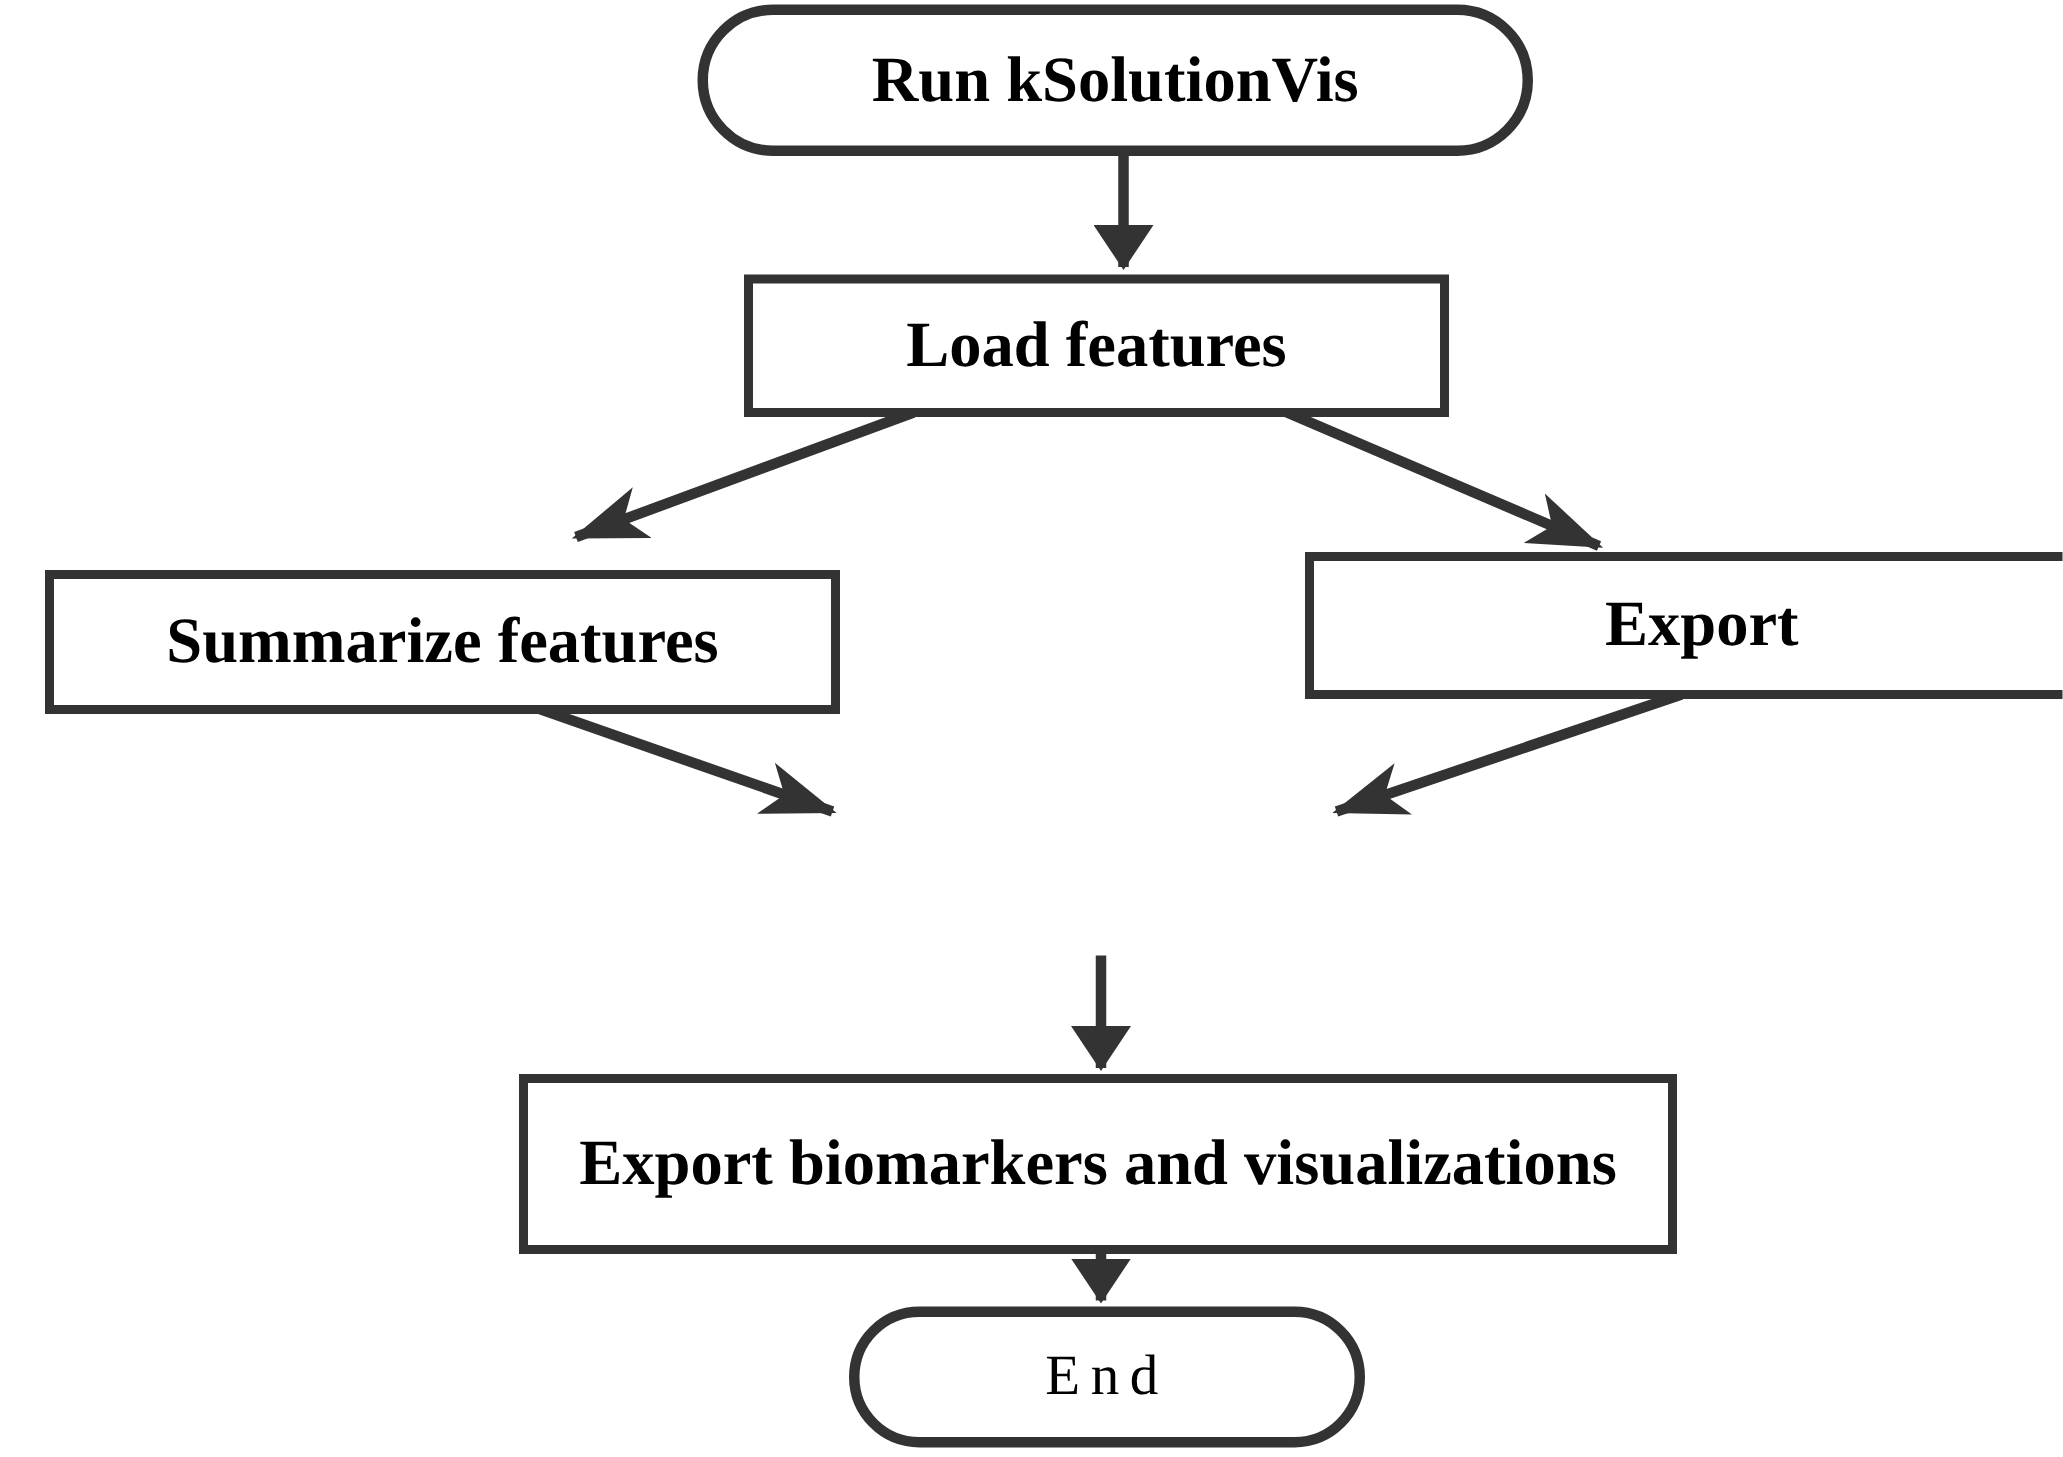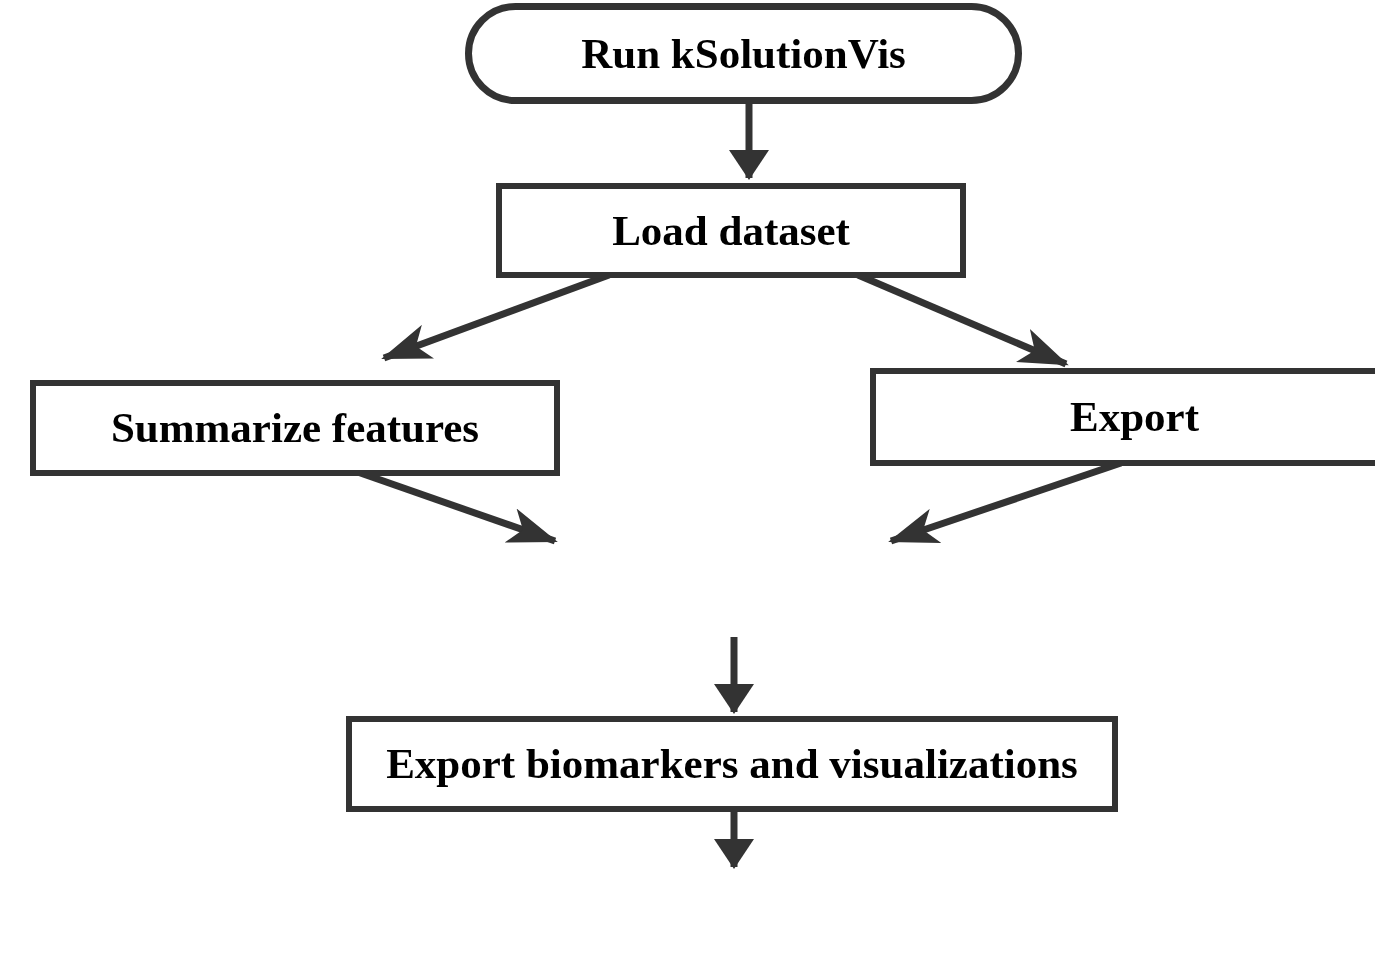--- a/index.html
+++ b/index.html
@@ -39,21 +39,21 @@
   }
   .terminator {
     border-width: 7px;
   }
   
   #node-start     { left: 437px; top: 3px;   width: 557px; height: 101px; border-radius: 51px; }
   #node-load      { left: 468px; top: 183px; width: 470px; height: 95px; }
   #node-summarize { left: 2px;   top: 380px; width: 530px; height: 96px; }
   #node-analyze   { left: 842px; top: 368px; width: 529px; height: 98px; }
   #node-remove    { left: 373px; top: 545px; width: 664px; height: 95px; }
-  #node-export    { left: 318px; top: 716px; width: 772px; height: 96px; }
+  #node-export    { left: 318px; top: 716px; width: 772px; height: 120px; }
   #node-end       { left: 538px; top: 871px; width: 344px; height: 94px; border-radius: 47px; }
   #node-end .node-label {
     font-weight: 400;
     font-size: 38px;
     letter-spacing: 7px;
   }
 </style>
 </head>
 <body>
 
@@ -77,30 +77,33 @@
       <line x1="706" y1="637" x2="706" y2="712" marker-end="url(#mk-triangle)"></line>
       <line x1="706" y1="808" x2="706" y2="867" marker-end="url(#mk-triangle)"></line>
     </g>
   </svg>
 
   <div class="node terminator" id="node-start">
     <span class="node-label">Run kSolutionVis</span>
   </div>
 
   <div class="node" id="node-load">
-    <span class="node-label">Load dataset</span>
+    <span class="node-label">Load features</span>
   </div>
 
   <div class="node" id="node-summarize">
     <span class="node-label">Summarize features</span>
   </div>
 
   <div class="node" id="node-analyze">
     <span class="node-label">Export</span>
   </div>
 
 
   <div class="node" id="node-export">
     <span class="node-label">Export biomarkers and visualizations</span>
   </div>
 
+  <div class="node terminator" id="node-end">
+    <span class="node-label">End</span>
+  </div>
 
 </div>
 
 </body></html>

